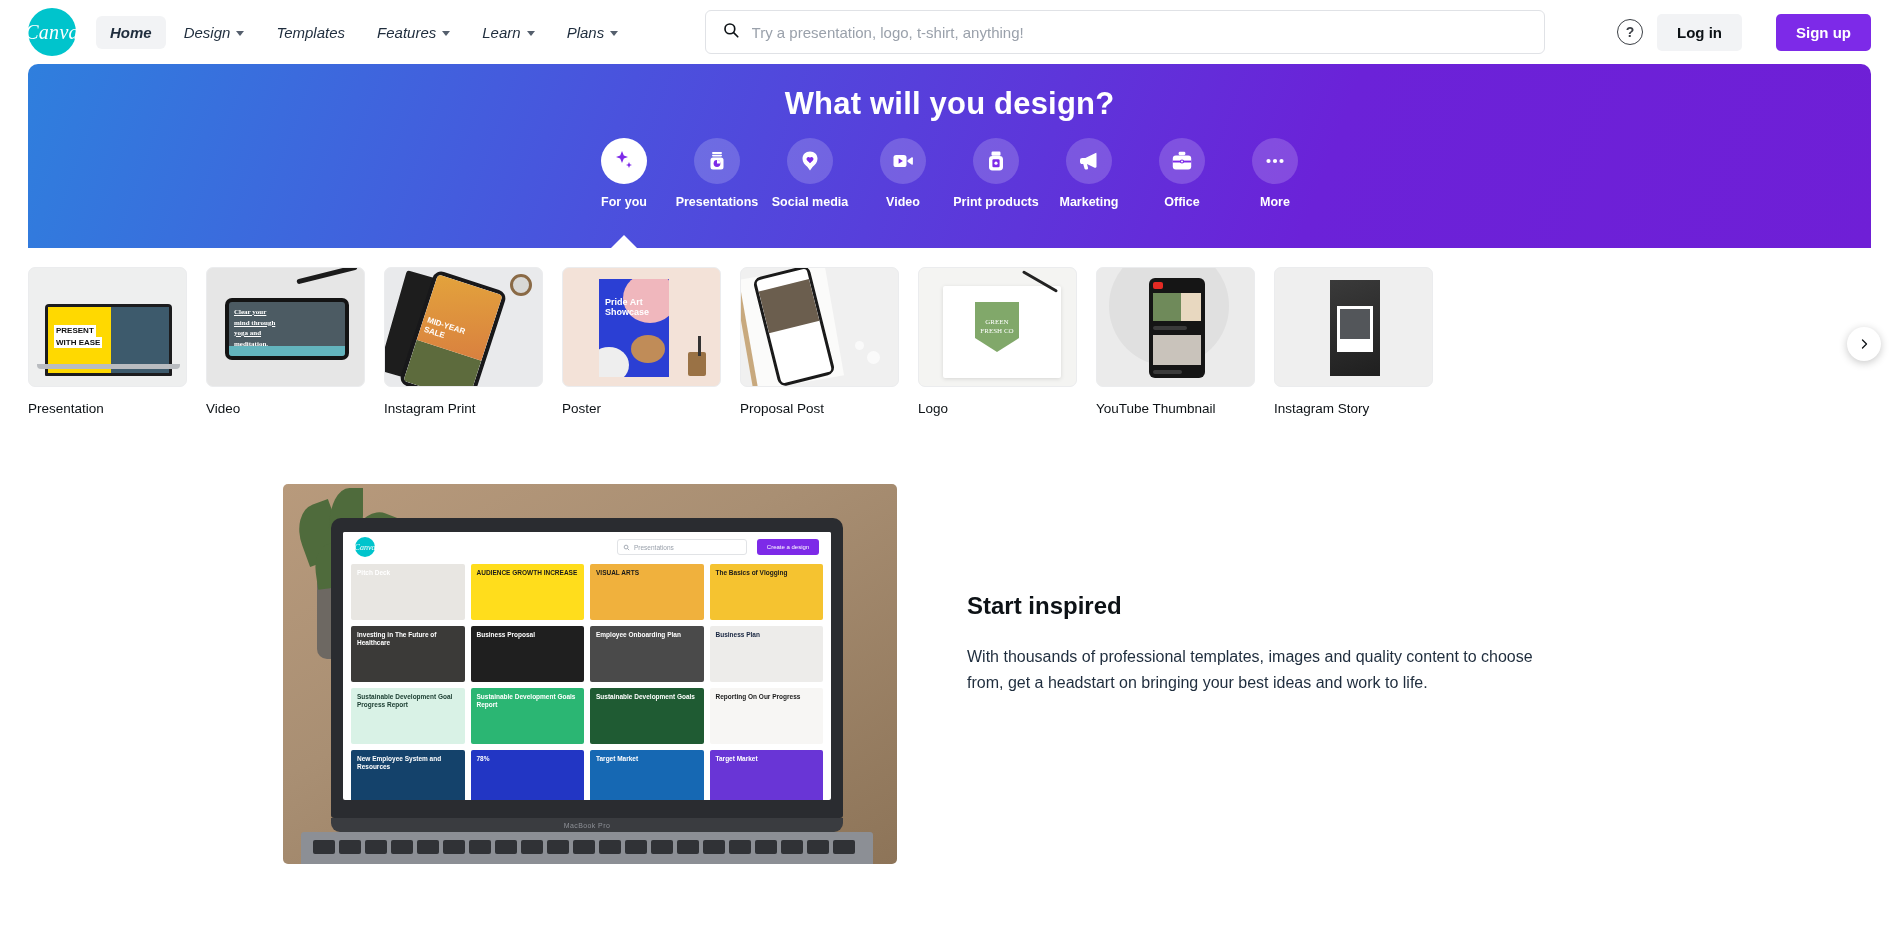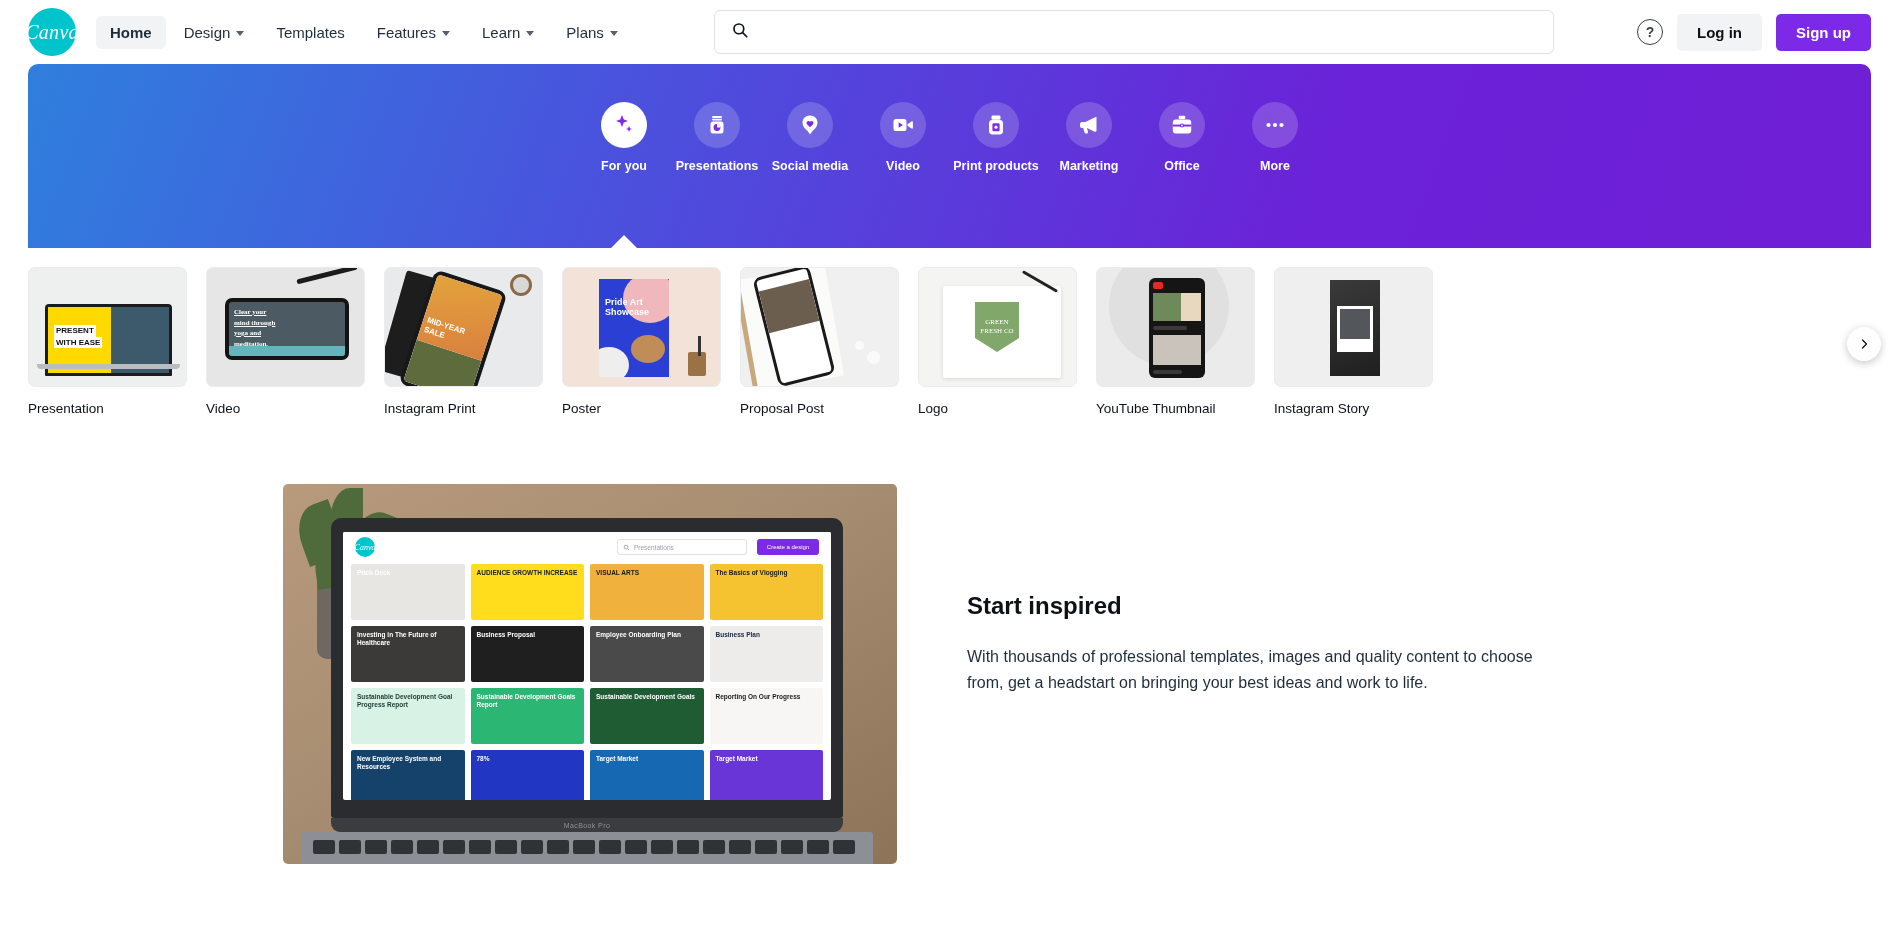--- a/index.html
+++ b/index.html
@@ -29,20 +29,21 @@
     font-family: "Liberation Serif", serif;
     font-style: italic; font-size: 20px; color: #fff;
     letter-spacing: .3px;
   }
   .nav { display: flex; align-items: center; margin-left: 20px; gap: 4px; }
   .nav-item {
     display: flex; align-items: center; gap: 6px;
     font-size: 15px; color: #1f2d3d;
     padding: 8px 14px; border-radius: 6px; cursor: pointer;
     white-space: nowrap;
+    font-style: italic;
   }
   .nav-item.active { background: #f2f3f5; font-weight: bold; }
   .caret {
     width: 0; height: 0;
     border-left: 4.5px solid transparent;
     border-right: 4.5px solid transparent;
     border-top: 5px solid #555f6d;
     display: inline-block; margin-top: 2px;
   }
   .search-wrap { flex: 1 1 auto; display: flex; justify-content: center; padding: 0 24px; }
@@ -64,21 +65,21 @@
     border: 1.6px solid #3b3f45;
     display: flex; align-items: center; justify-content: center;
     font-size: 14px; font-weight: bold; color: #3b3f45; cursor: pointer;
   }
   .btn {
     border: none; cursor: pointer; border-radius: 5px;
     font-family: inherit; font-size: 15px; font-weight: bold;
     padding: 10px 20px;
   }
   .btn-login { background: #f2f3f5; color: #0d1216; }
-  .btn-signup { background: #7d2ae8; color: #ffffff; }
+  .btn-signup { background: #7d2ae8; color: #ffffff; margin-left: 20px; }
 
   
   .hero {
     margin: 0 28px;
     height: 184px;
     border-radius: 10px 10px 0 0;
     background: linear-gradient(110deg, #2f7fdd 0%, #4a52dd 32%, #6b22d8 70%, #6f1fd6 100%);
     position: relative;
     display: flex; flex-direction: column; align-items: center;
     padding-top: 22px;
@@ -310,33 +311,35 @@
     </nav>
 
   <div class="search-wrap">
     <div class="search-box">
       <span>
         <svg width="18" height="18" viewBox="0 0 24 24" fill="none" stroke="#0d1216" stroke-width="2.2">
           <circle cx="10.5" cy="10.5" r="6.5"></circle>
             <line x1="15.5" y1="15.5" x2="21" y2="21" stroke-linecap="round"></line>
         </svg>
       </span>
+      <input type="text" value="" placeholder="Try a presentation, logo, t-shirt, anything!" style="">
     </div>
   </div>
 
   <div class="header-right">
     <div class="help-icon">
       <span>?</span>
     </div>
     <button class="btn btn-login">Log in</button>
     <button class="btn btn-signup">Sign up</button>
   </div>
 </div>
 
 <div class="hero">
+  <div class="hero-title">What will you design?</div>
   <div class="cats" id="cats-root">
       <div class="cat active">
         <div class="cat-circle">
           <svg width="24" height="24" viewBox="0 0 24 24" fill="#7d2ae8">
             <path d="M10 2l1.8 4.6L16 8l-4.2 1.4L10 14 8.2 9.4 4 8l4.2-1.4z"></path>
             <path d="M17 13l.9 2.3L20 16l-2.1.7L17 19l-.9-2.3L14 16l2.1-.7z"></path>
           </svg>
         </div>
         <div class="cat-label">For you</div>
       </div>

